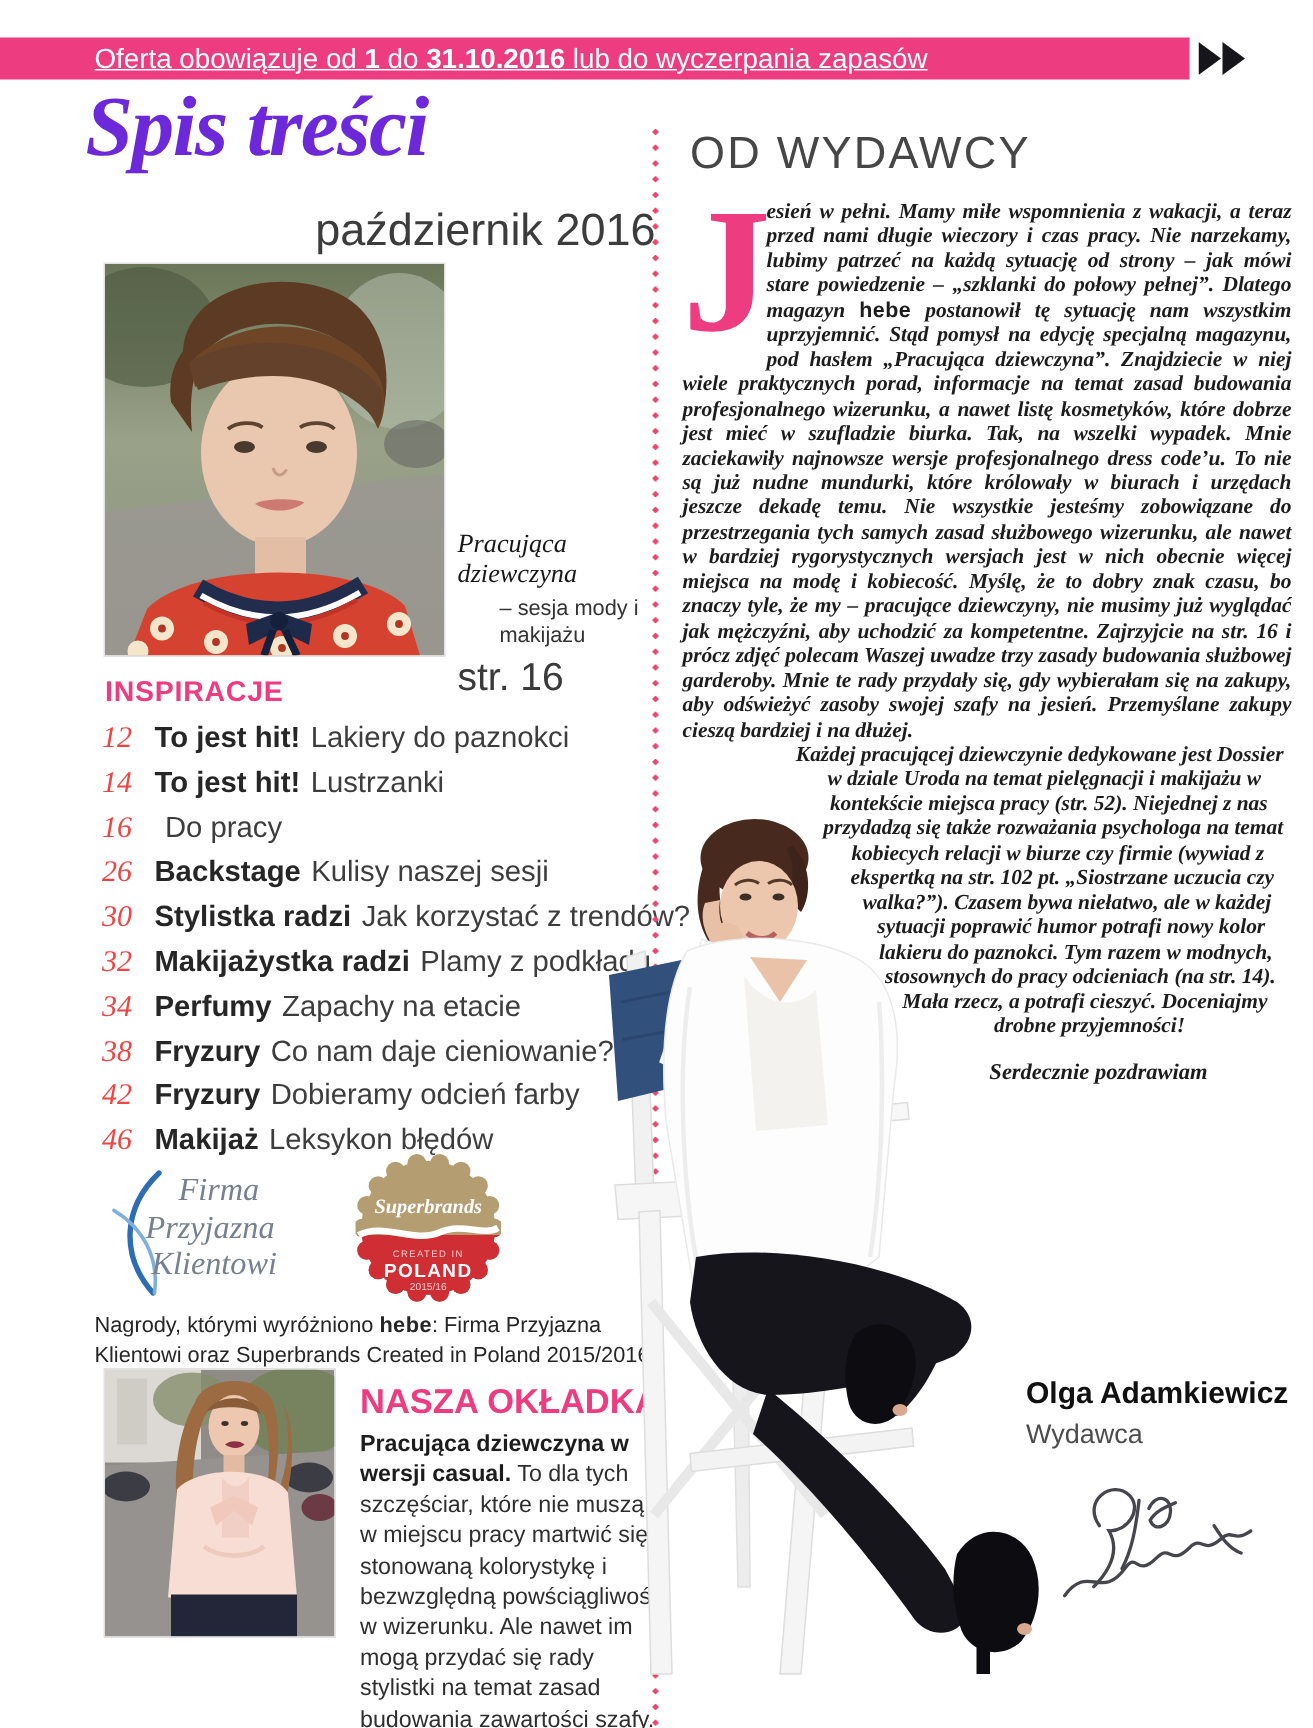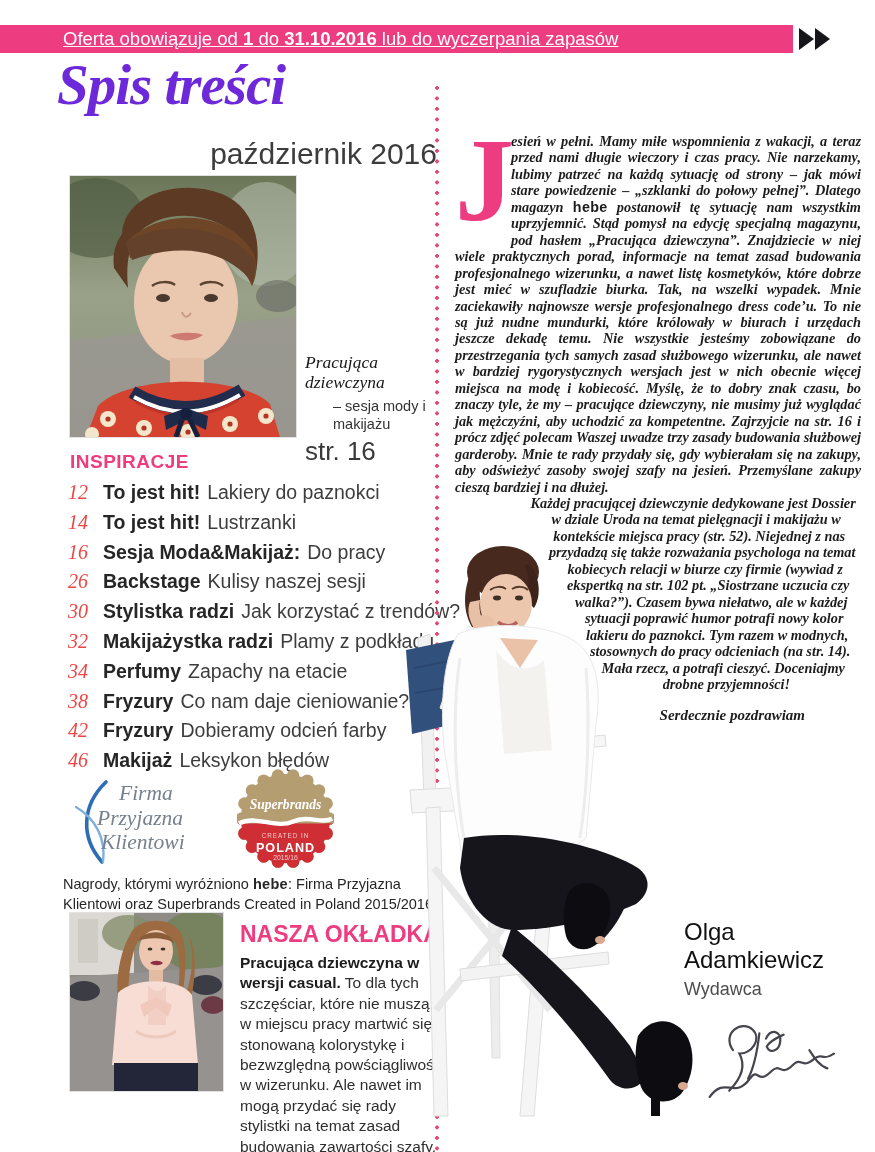--- a/index.html
+++ b/index.html
@@ -77,21 +77,21 @@
            font-family:"Liberation Serif",serif;font-style:normal;font-weight:700;
            font-size:118px;line-height:90px;color:#ee3c80;text-align:left;}
   .wrap-spacer{float:left;width:186px;height:345px;
                shape-outside:polygon(0 0,58px 0,120px 170px,186px 345px,0 345px);
                shape-margin:6px;}
 
   .olga-photo{position:absolute;left:400px;top:538px;z-index:2;}
 
   
   .author{position:absolute;left:684px;top:918px;z-index:5;}
-  .author .nm{font-size:24px;font-weight:400;color:#101010;}
+  .author .nm{font-size:20px;font-weight:700;color:#101010;}
   .author .rl{font-size:18px;color:#4c4c4c;margin-top:5px;}
   .sig{margin:10px 0 0 14px;transform:rotate(-6deg);}
 </style>
 </head>
 <body>
 
 <div class="page">
 
   <div class="banner">
     <span>Oferta obowiązuje od </span><b>1</b><span> do </span><b>31.10.2016</b><span> lub do wyczerpania zapasów</span>
@@ -169,21 +169,20 @@
         <span class="lbl">To jest hit!</span>
         <span class="desc">Lakiery do paznokci</span>
       </div>
     <div class="row">
         <span class="num">14</span>
         <span class="lbl">To jest hit!</span>
         <span class="desc">Lustrzanki</span>
       </div>
     <div class="row">
         <span class="num">16</span>
-        <span class="lbl">Sesja Moda&amp;Makijaż:</span>
         <span class="desc">Do pracy</span>
       </div>
     <div class="row">
         <span class="num">26</span>
         <span class="lbl">Backstage</span>
         <span class="desc">Kulisy naszej sesji</span>
       </div>
     <div class="row">
         <span class="num">30</span>
         <span class="lbl">Stylistka radzi</span>
@@ -293,20 +292,21 @@
     <rect x="44" y="150" width="84" height="28" fill="#232638"></rect>
   </svg>
 
   <div class="ourcover">
     <div class="h">NASZA OKŁADKA</div>
     <p class="b"><span class="lead">Pracująca dziewczyna w wersji casual.</span><span> To dla tych szczęściar, które nie muszą, w miejscu pracy martwić się o stonowaną kolorystykę i bezwzględną powściągliwość w wizerunku. Ale nawet im mogą przydać się rady stylistki na temat zasad budowania zawartości szafy.</span></p>
   </div>
 
   <div class="dots"></div>
 
+  <div class="edh">OD WYDAWCY</div>
 
   <svg class="olga-photo" width="330" height="580" viewBox="0 0 330 580">
 
     <polygon points="18,100 30,96 36,260 24,262" fill="#f1f1f1" stroke="#dddddd"></polygon>
     <polygon points="6,112 64,100 70,182 12,196" fill="#31507b"></polygon>
     <path d="M14 130 L64 120 M15 155 L66 146" stroke="#27416a" stroke-width="2" opacity=".6"></path>
     <polygon points="48,212 205,197 206,208 49,223" fill="#f7f7f7" stroke="#dddddd"></polygon>
     <polygon points="10,252 170,244 172,267 12,275" fill="#f6f6f6" stroke="#dddddd"></polygon>
     <polygon points="26,270 40,269 48,578 34,578" fill="#f5f5f5" stroke="#dddddd"></polygon>
     <polygon points="146,264 160,263 134,578 120,578" fill="#f5f5f5" stroke="#dddddd"></polygon>

